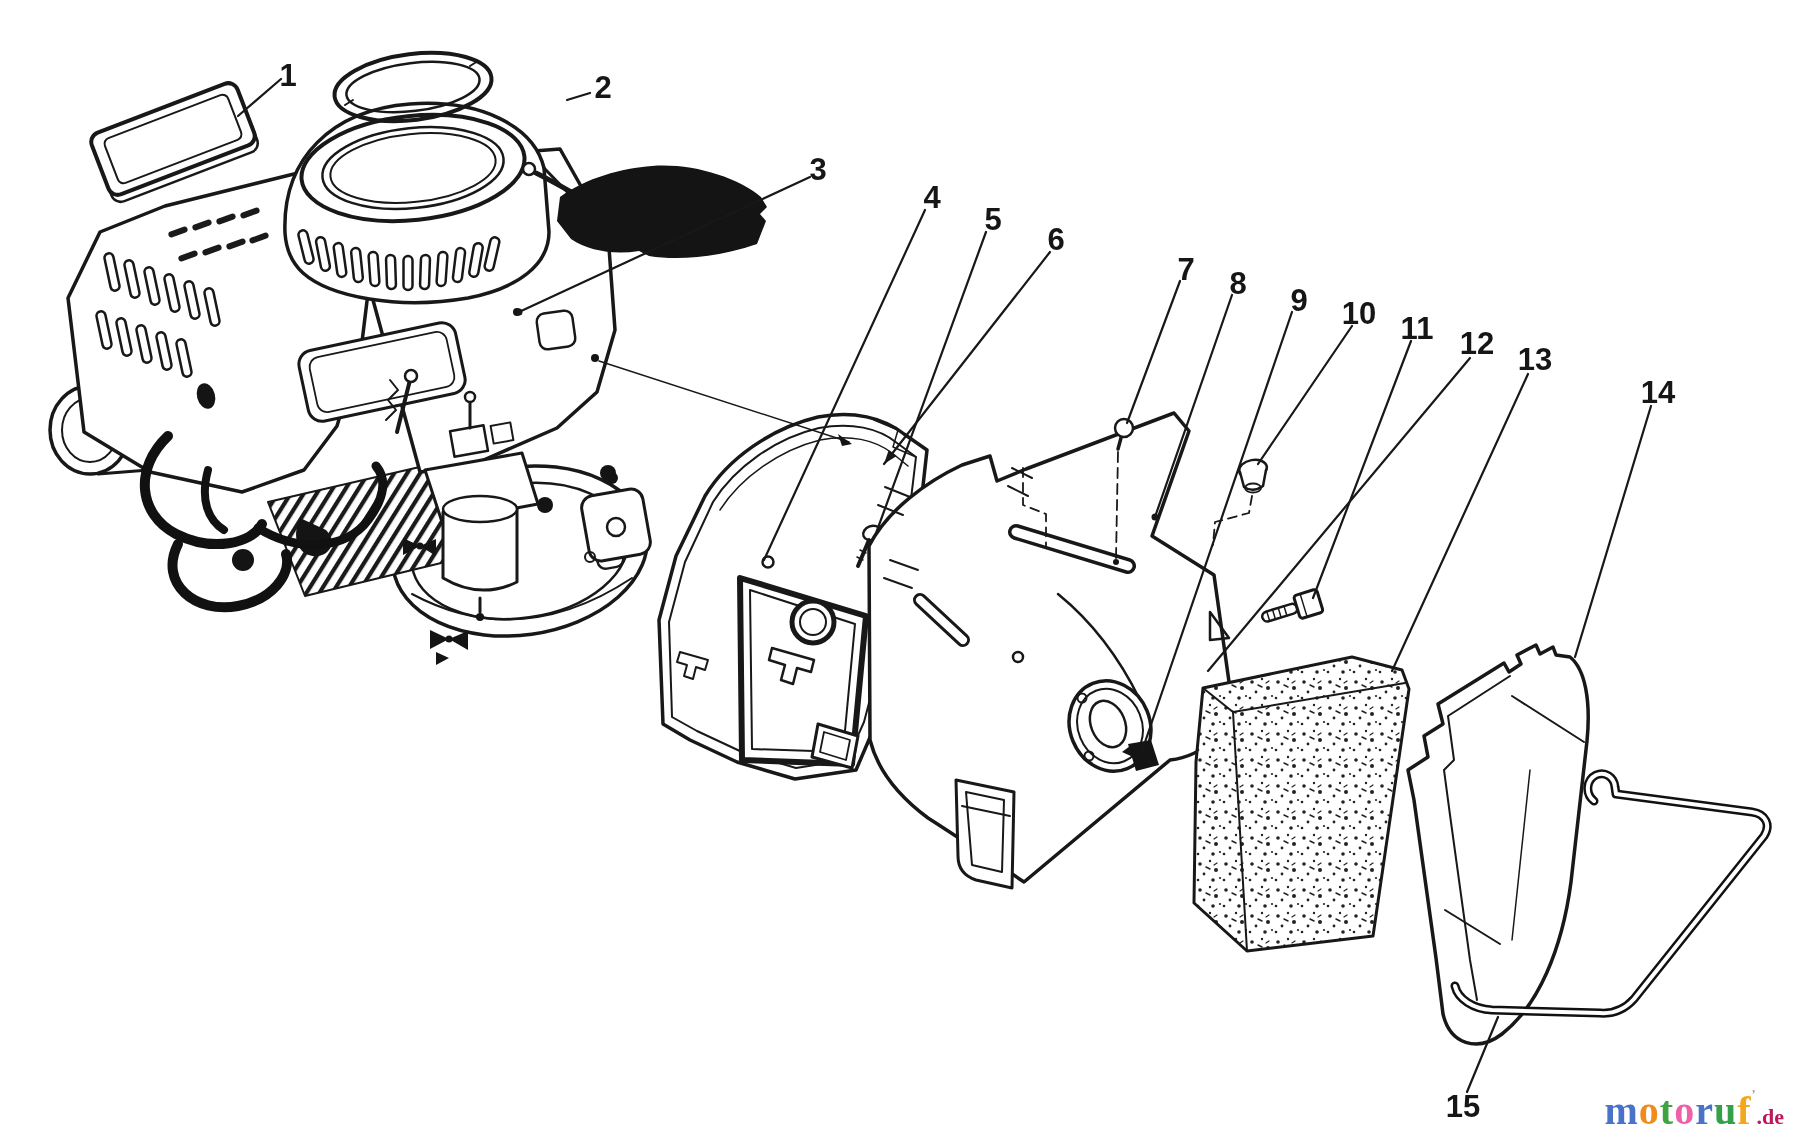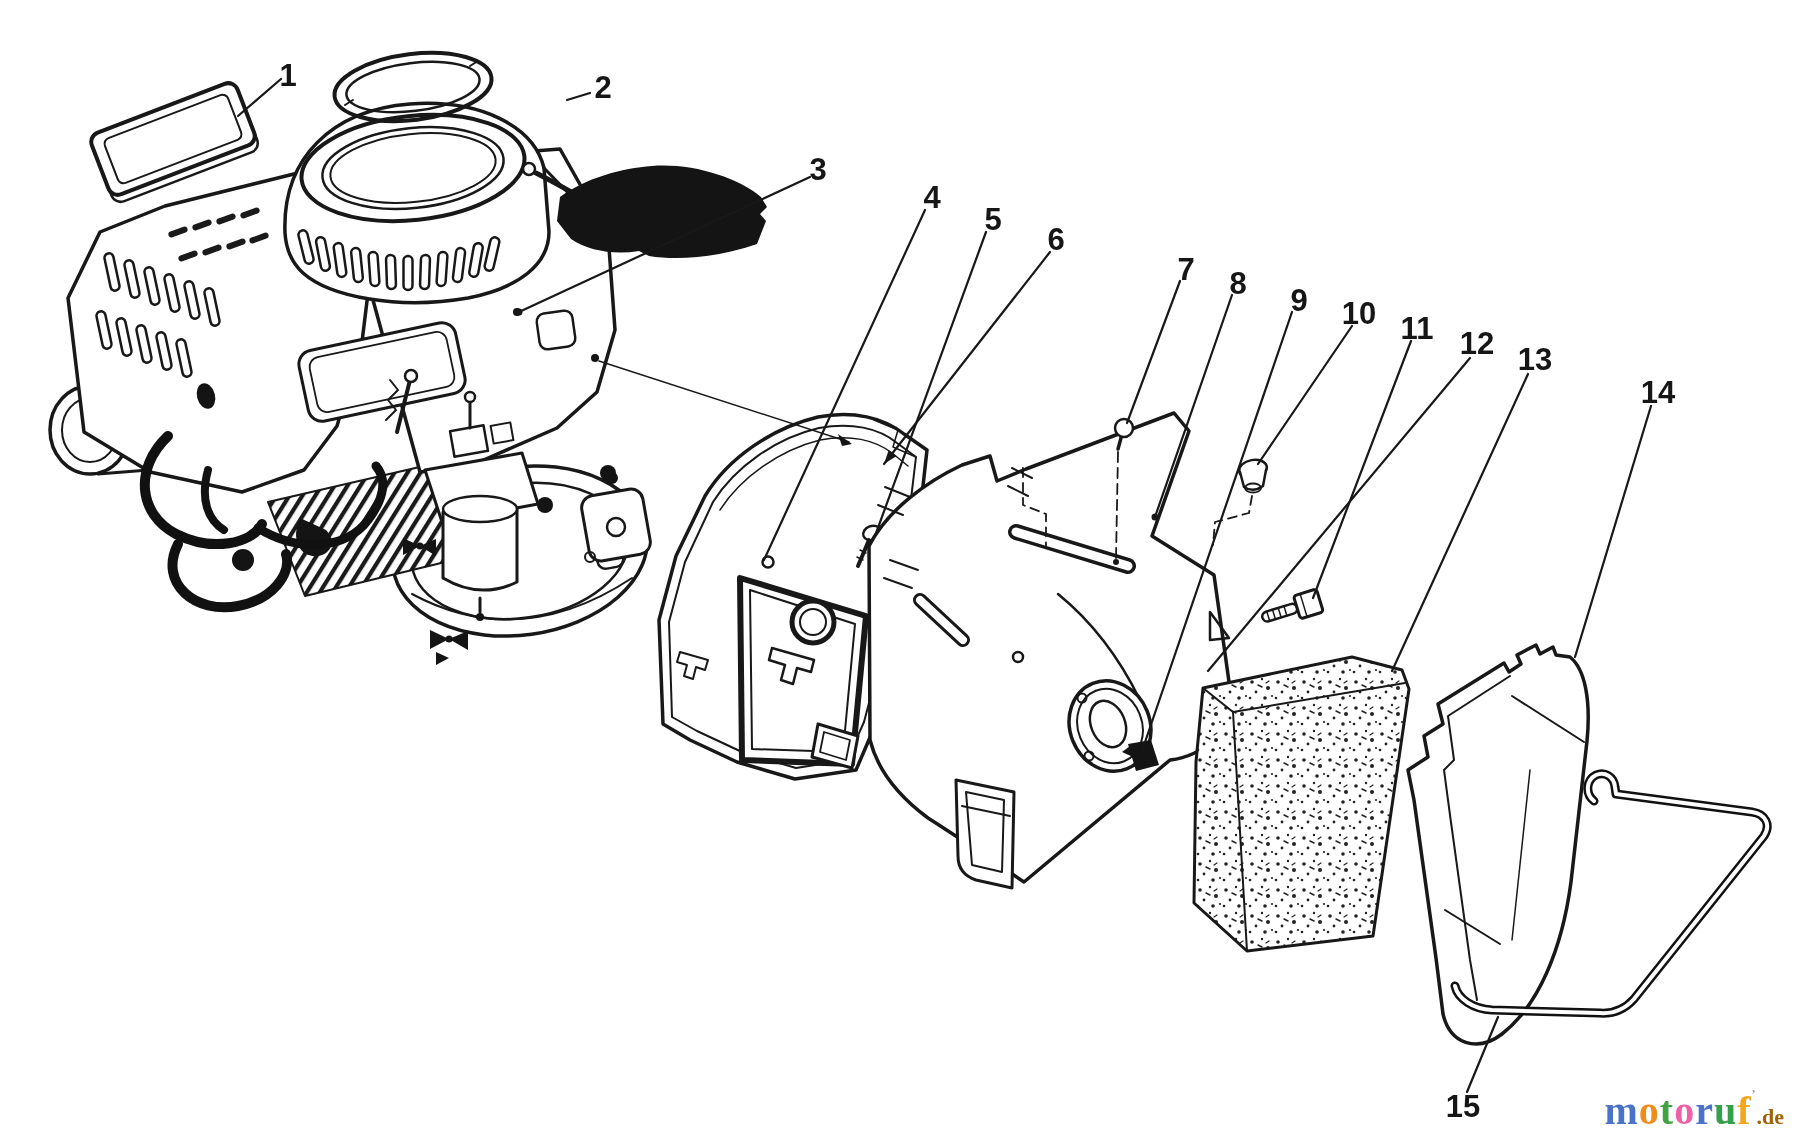--- a/index.html
+++ b/index.html
@@ -6,21 +6,21 @@
   .canvas{position:relative;width:1800px;height:1140px;background:#ffffff;overflow:hidden;
           font-family:"Liberation Sans", sans-serif;}
   svg{position:absolute;left:0;top:0;}
   svg *{stroke-linejoin:round;stroke-linecap:round;}
   .ln{stroke:#181818;fill:none;}
   .fw{stroke:#181818;fill:#ffffff;}
   .bk{fill:#141414;stroke:none;}
   .callout-num{font-family:"Liberation Sans", sans-serif;font-weight:bold;font-size:31px;fill:#161616;}
   .logo{position:absolute;right:16px;bottom:6px;font-family:"Liberation Serif", serif;
         font-weight:bold;font-size:40px;letter-spacing:1px;white-space:nowrap;}
-  .logo .suffix{font-size:22px;color:#a16207;font-weight:bold;letter-spacing:0;}
+  .logo .suffix{font-size:22px;color:#be185d;font-weight:bold;letter-spacing:0;}
   .logo .tm{font-size:12px;color:#9a9a9a;vertical-align:top;}
 </style>
 </head>
 <body>
 
 <div class="canvas">
 <svg width="1800" height="1140" viewBox="0 0 1800 1140">
   <defs>
     <pattern id="hatch" width="11" height="11" patternUnits="userSpaceOnUse" patternTransform="rotate(32)">
       <rect width="11" height="11" fill="#ffffff"></rect>

